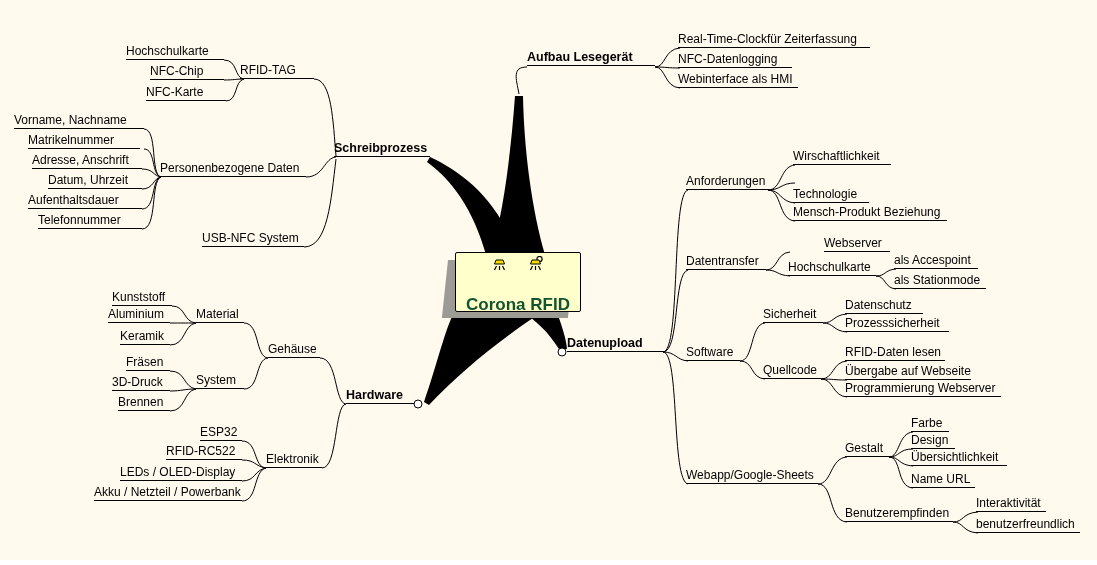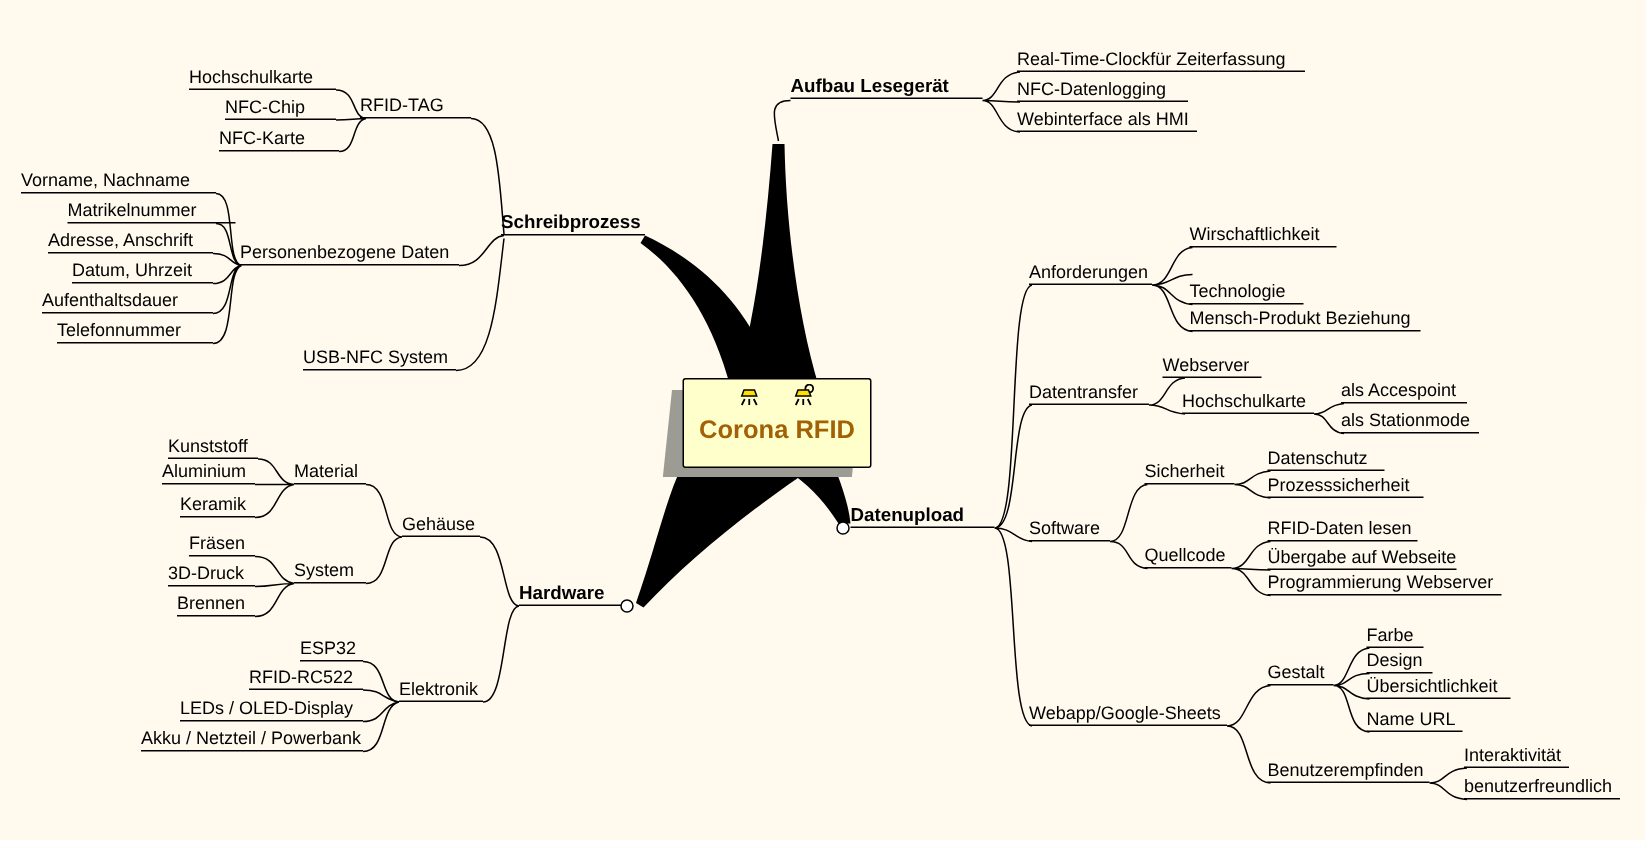--- a/index.html
+++ b/index.html
@@ -20,21 +20,21 @@
   }
   .root-node{
     position:absolute;left:455px;top:252px;width:126px;height:60px;
     background:#FFFFCC;border:1px solid #000;border-radius:2px;box-sizing:border-box;
   }
   .root-icons{
     position:absolute;top:3px;left:0;width:100%;
     display:flex;justify-content:center;gap:20px;align-items:flex-end;
   }
   .root-label{
-    margin-top:24px;text-align:center;font-size:17px;font-weight:bold;color:#a16207;
+    margin-top:42px;text-align:center;font-size:17px;font-weight:bold;color:#14532d;
   }
   .bottom-strip{position:absolute;left:0;bottom:0;width:100%;height:5px;background:#FFFFFF;}
 </style>
 </head>
 <body>
 
 <div class="stage">
 
   <svg class="edges" width="1097" height="565">
 
@@ -76,39 +76,39 @@
     <div class="root-label">Corona RFID</div>
   </div>
 
   <div class="node main" style="left:334px;top:141px;width:96px">Schreibprozess</div>
   <div class="node" style="left:240px;top:63px;width:74px">RFID-TAG</div>
   <div class="node" style="left:126px;top:44px;width:98px">Hochschulkarte</div>
   <div class="node" style="left:150px;top:64px;width:74px">NFC-Chip</div>
   <div class="node" style="left:146px;top:85px;width:80px">NFC-Karte</div>
   <div class="node" style="left:160px;top:161px;width:146px">Personenbezogene Daten</div>
   <div class="node" style="left:14px;top:113px;width:130px">Vorname, Nachname</div>
-  <div class="node" style="left:45px;top:133px;width:112px">Matrikelnummer</div>
+  <div class="node" style="left:28px;top:133px;width:112px">Matrikelnummer</div>
   <div class="node" style="left:32px;top:153px;width:110px">Adresse, Anschrift</div>
   <div class="node" style="left:48px;top:173px;width:94px">Datum, Uhrzeit</div>
   <div class="node" style="left:28px;top:193px;width:114px">Aufenthaltsdauer</div>
   <div class="node" style="left:38px;top:213px;width:104px">Telefonnummer</div>
   <div class="node" style="left:202px;top:231px;width:102px">USB-NFC System</div>
 
   <div class="node main" style="left:527px;top:50px;width:128px">Aufbau Lesegerät</div>
   <div class="node" style="left:678px;top:32px;width:192px">Real-Time-Clockfür Zeiterfassung</div>
   <div class="node" style="left:678px;top:52px;width:114px">NFC-Datenlogging</div>
   <div class="node" style="left:678px;top:72px;width:120px">Webinterface als HMI</div>
 
   <div class="node main" style="left:567px;top:336px;width:96px">Datenupload</div>
   <div class="node" style="left:686px;top:174px;width:82px">Anforderungen</div>
   <div class="node" style="left:793px;top:149px;width:98px">Wirschaftlichkeit</div>
   <div class="node" style="left:793px;top:187px;width:76px">Technologie</div>
   <div class="node" style="left:793px;top:205px;width:154px">Mensch-Produkt Beziehung</div>
   <div class="node" style="left:686px;top:254px;width:80px">Datentransfer</div>
-  <div class="node" style="left:775px;top:236px;width:66px">Webserver</div>
+  <div class="node" style="left:824px;top:236px;width:66px">Webserver</div>
   <div class="node" style="left:788px;top:260px;width:88px">Hochschulkarte</div>
   <div class="node" style="left:894px;top:253px;width:84px">als Accespoint</div>
   <div class="node" style="left:894px;top:273px;width:92px">als Stationmode</div>
   <div class="node" style="left:686px;top:345px;width:54px">Software</div>
   <div class="node" style="left:763px;top:307px;width:60px">Sicherheit</div>
   <div class="node" style="left:845px;top:298px;width:78px">Datenschutz</div>
   <div class="node" style="left:845px;top:316px;width:104px">Prozesssicherheit</div>
   <div class="node" style="left:763px;top:363px;width:58px">Quellcode</div>
   <div class="node" style="left:845px;top:345px;width:100px">RFID-Daten lesen</div>
   <div class="node" style="left:845px;top:364px;width:126px">Übergabe auf Webseite</div>

